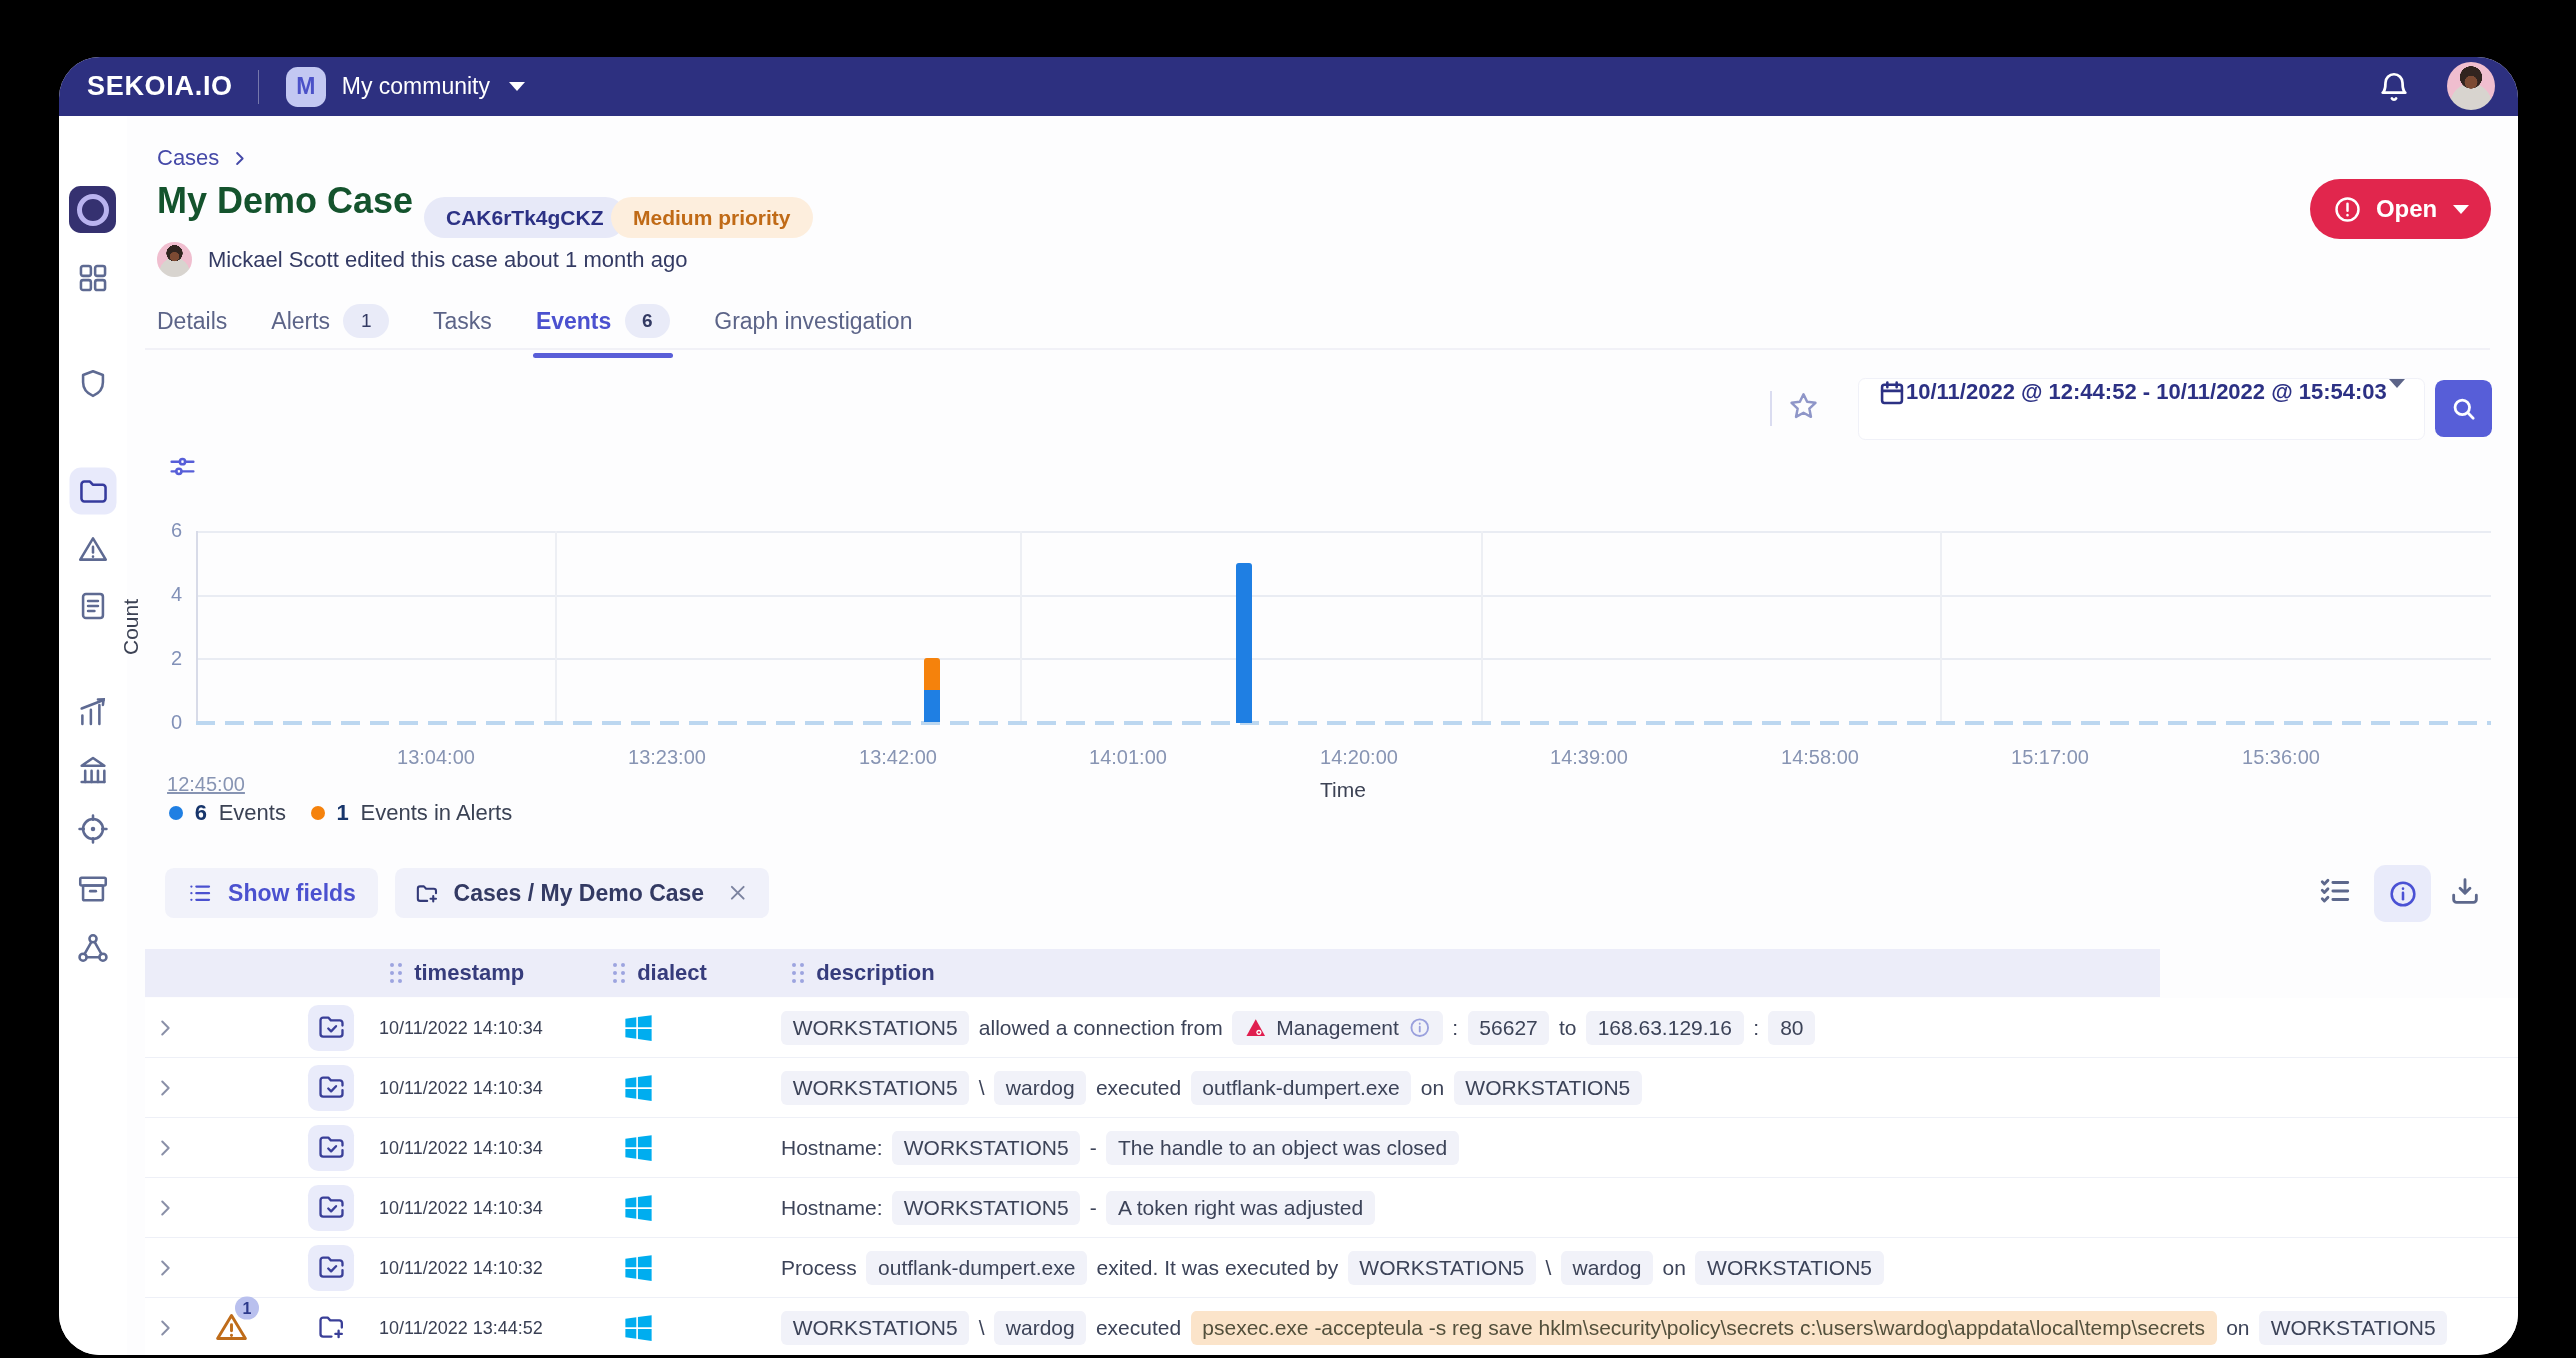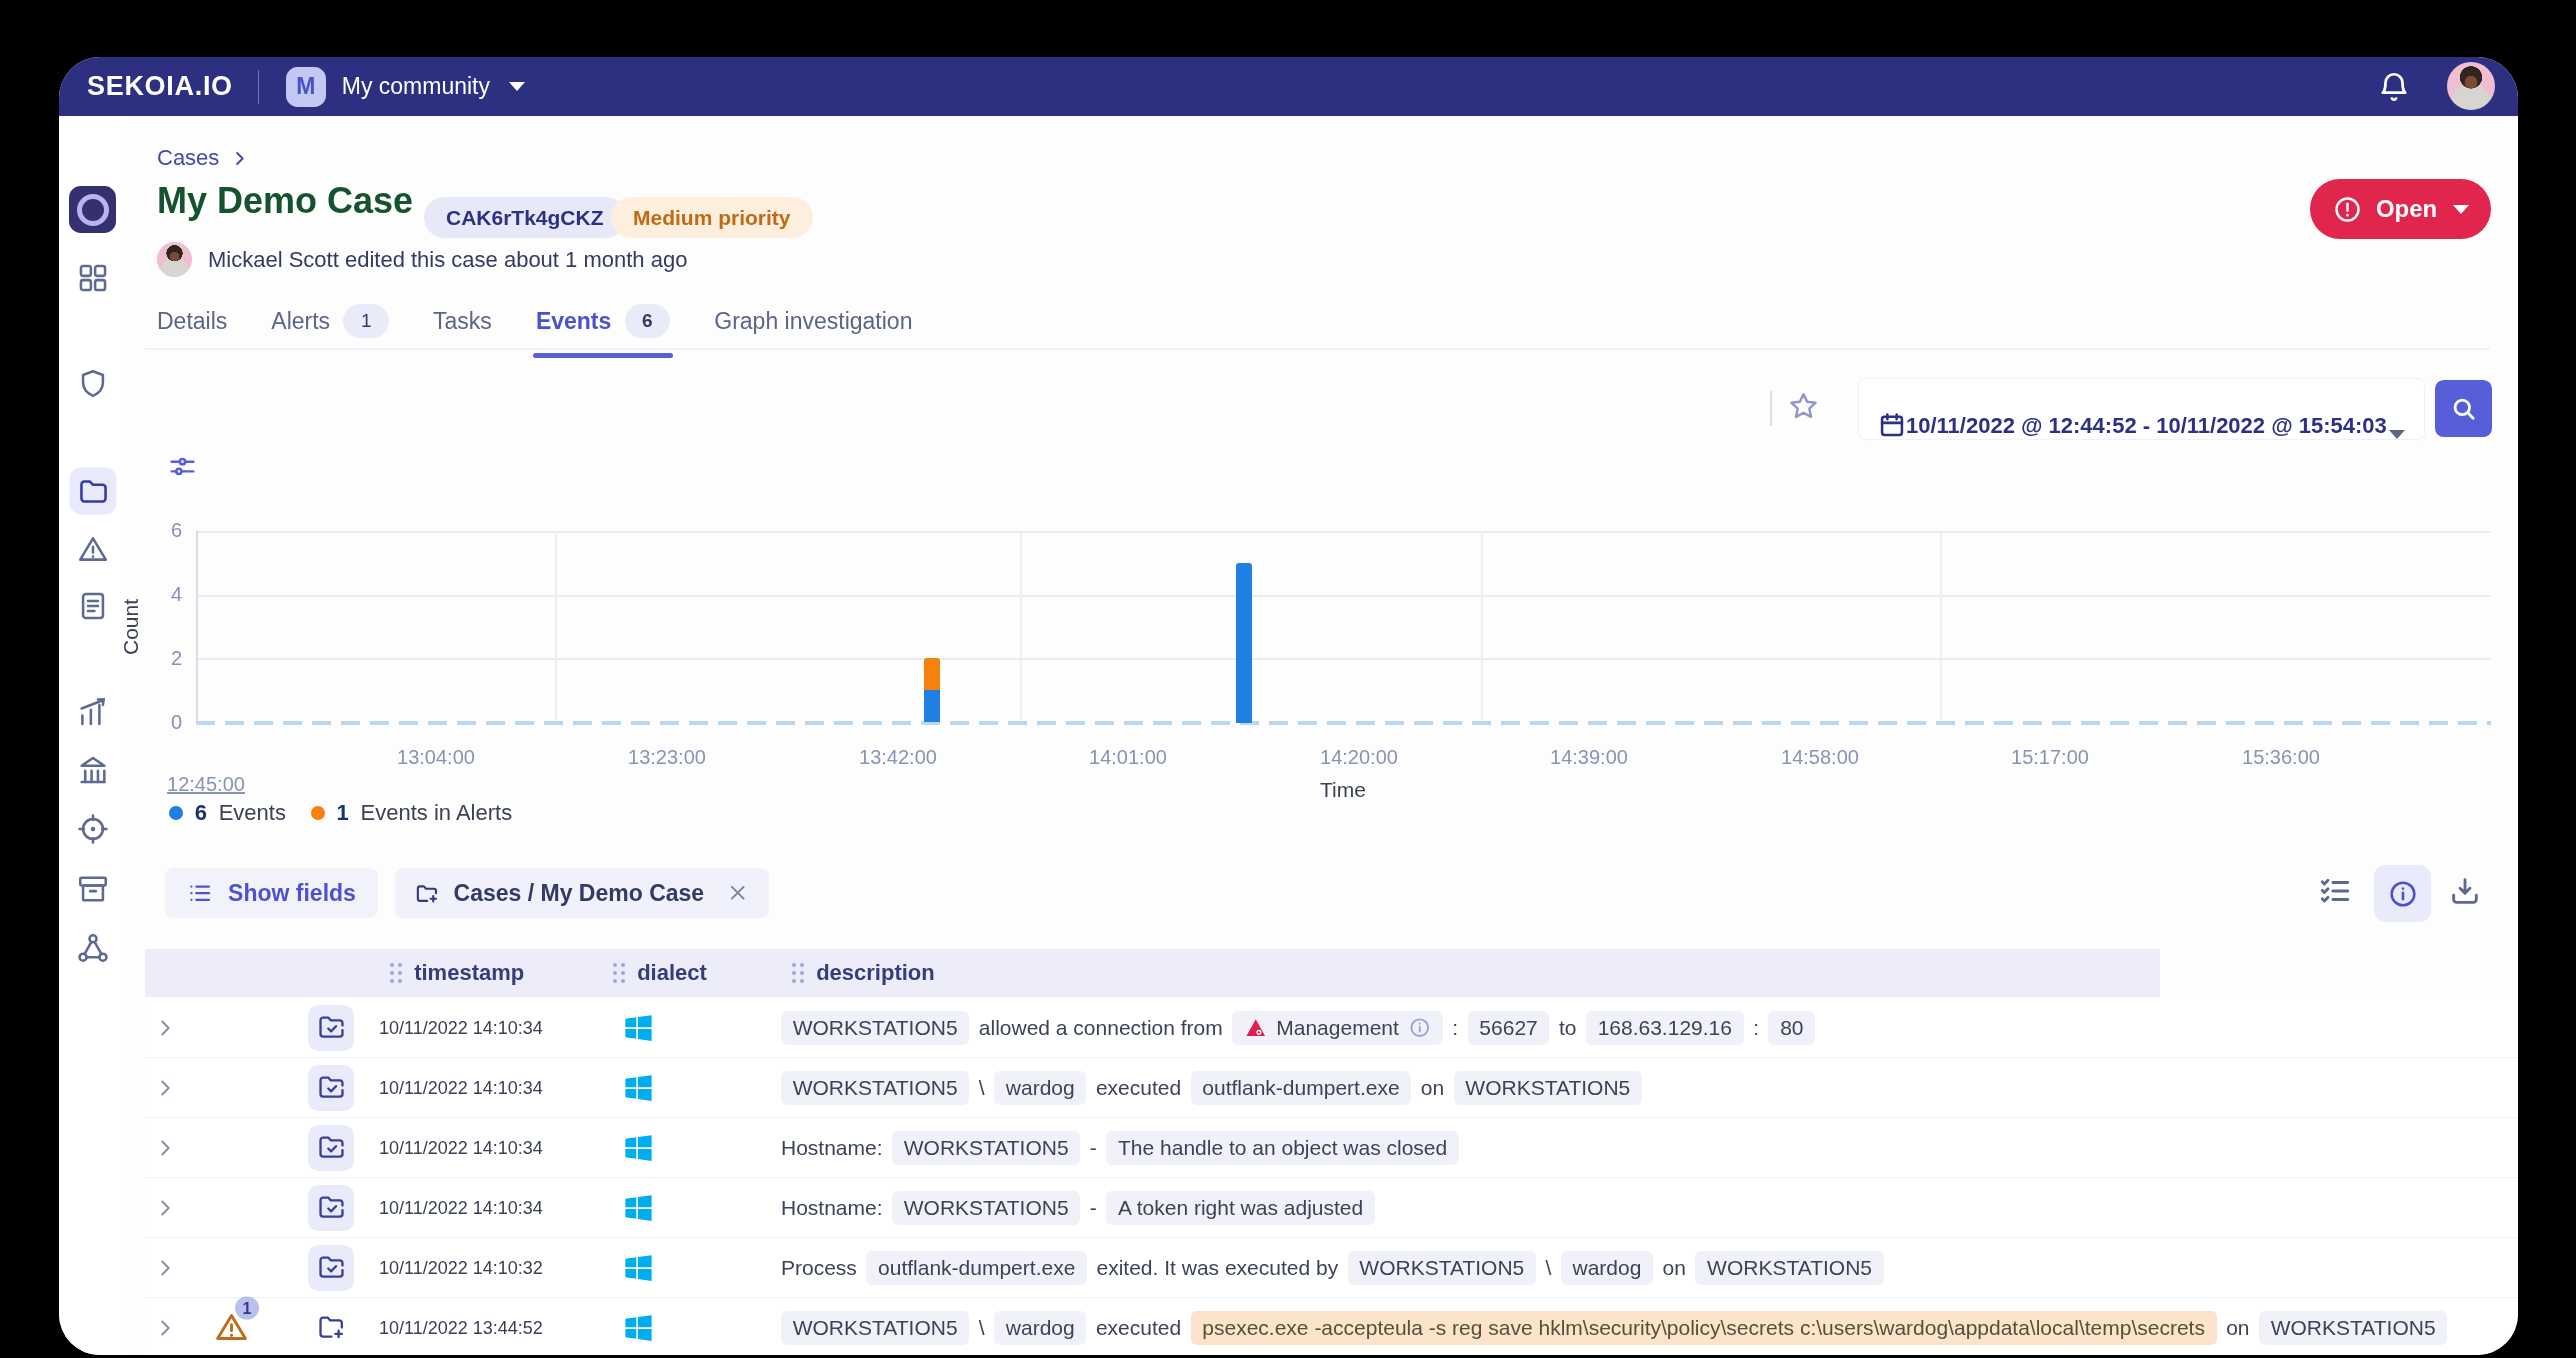--- a/index.html
+++ b/index.html
@@ -57,21 +57,21 @@
   .tab-badge{min-width:34px;height:34px;border-radius:17px;background:#e9ebf8;color:#333a63;font-size:19px;
              display:flex;align-items:center;justify-content:center;padding:0 5.9px;}
   
   .search-input{position:absolute;left:98px;top:321px;width:1676px;height:62px;background:#f3f4fb;border:none;
       border-radius:7.3px;font-size:22px;color:#3c4358;padding:0 95px 0 22px;outline:none;box-sizing:border-box;
       font-family:"Liberation Sans", sans-serif;}
   .search-input::placeholder{color:#a6abdd;}
   .input-divider{position:absolute;left:1711px;top:334px;width:1.5px;height:35px;background:#dadcf0;}
   .star-btn{position:absolute;left:1727px;top:332px;color:#8f96c8;}
   .date-picker{position:absolute;left:1799px;top:321px;width:567px;height:62px;background:#fff;border:1.5px solid #f0f1f8;
-      border-radius:7.3px;display:flex;align-items:flex-end;box-sizing:border-box;padding:0 19px;gap:0;}
+      border-radius:7.3px;display:flex;align-items:flex-start;box-sizing:border-box;padding:0 19px;gap:0;}
   .date-text{font-size:22px;color:#2c3184;font-weight:600;white-space:nowrap;}
   .date-picker .caret-down{border-top-color:#5c6488;margin-left:auto;}
   .search-btn{position:absolute;left:2376px;top:323px;width:57px;height:57px;border-radius:8.8px;background:#575ed8;
       display:flex;align-items:center;justify-content:center;}
   .sliders-btn{position:absolute;left:109px;top:395px;color:#575ed8;}
   
   .gridline-h{position:absolute;height:1.5px;background:#e9ecf3;}
   .gridline-v{position:absolute;width:1.5px;background:#edeff4;}
   .axis-line{position:absolute;width:1.5px;background:#d8dbe8;}
   .baseline{position:absolute;height:3.7px;

